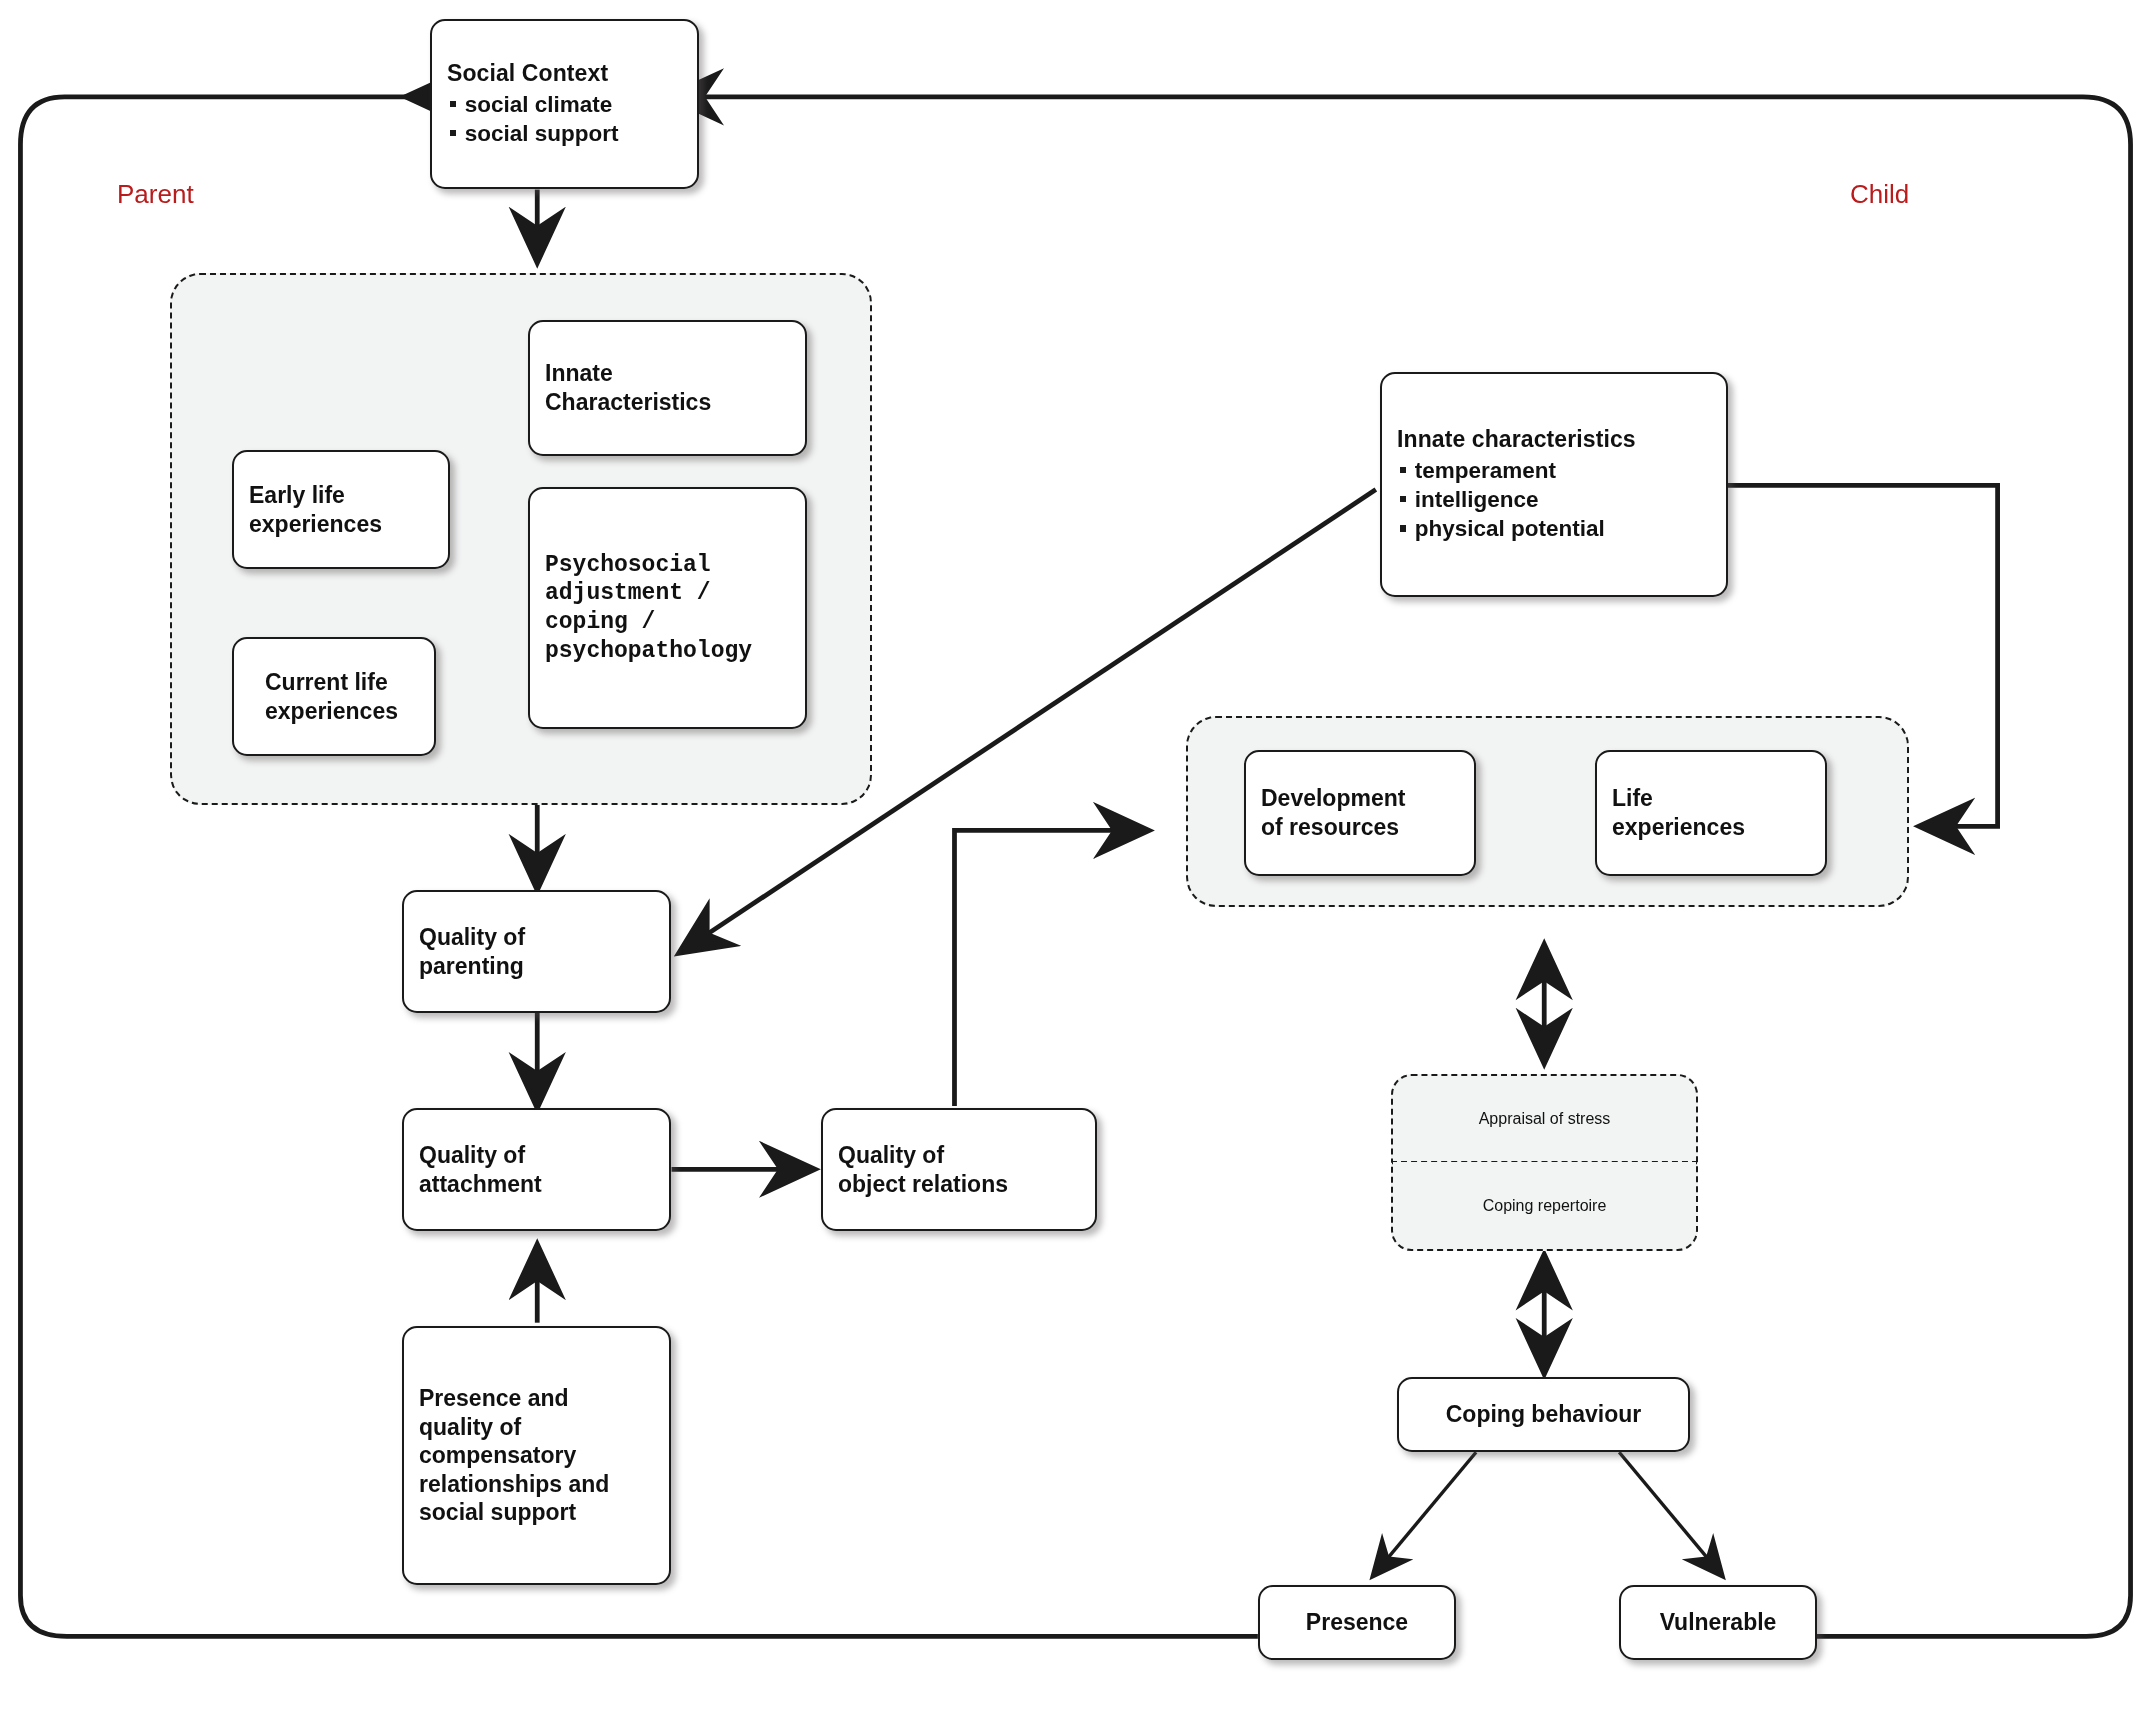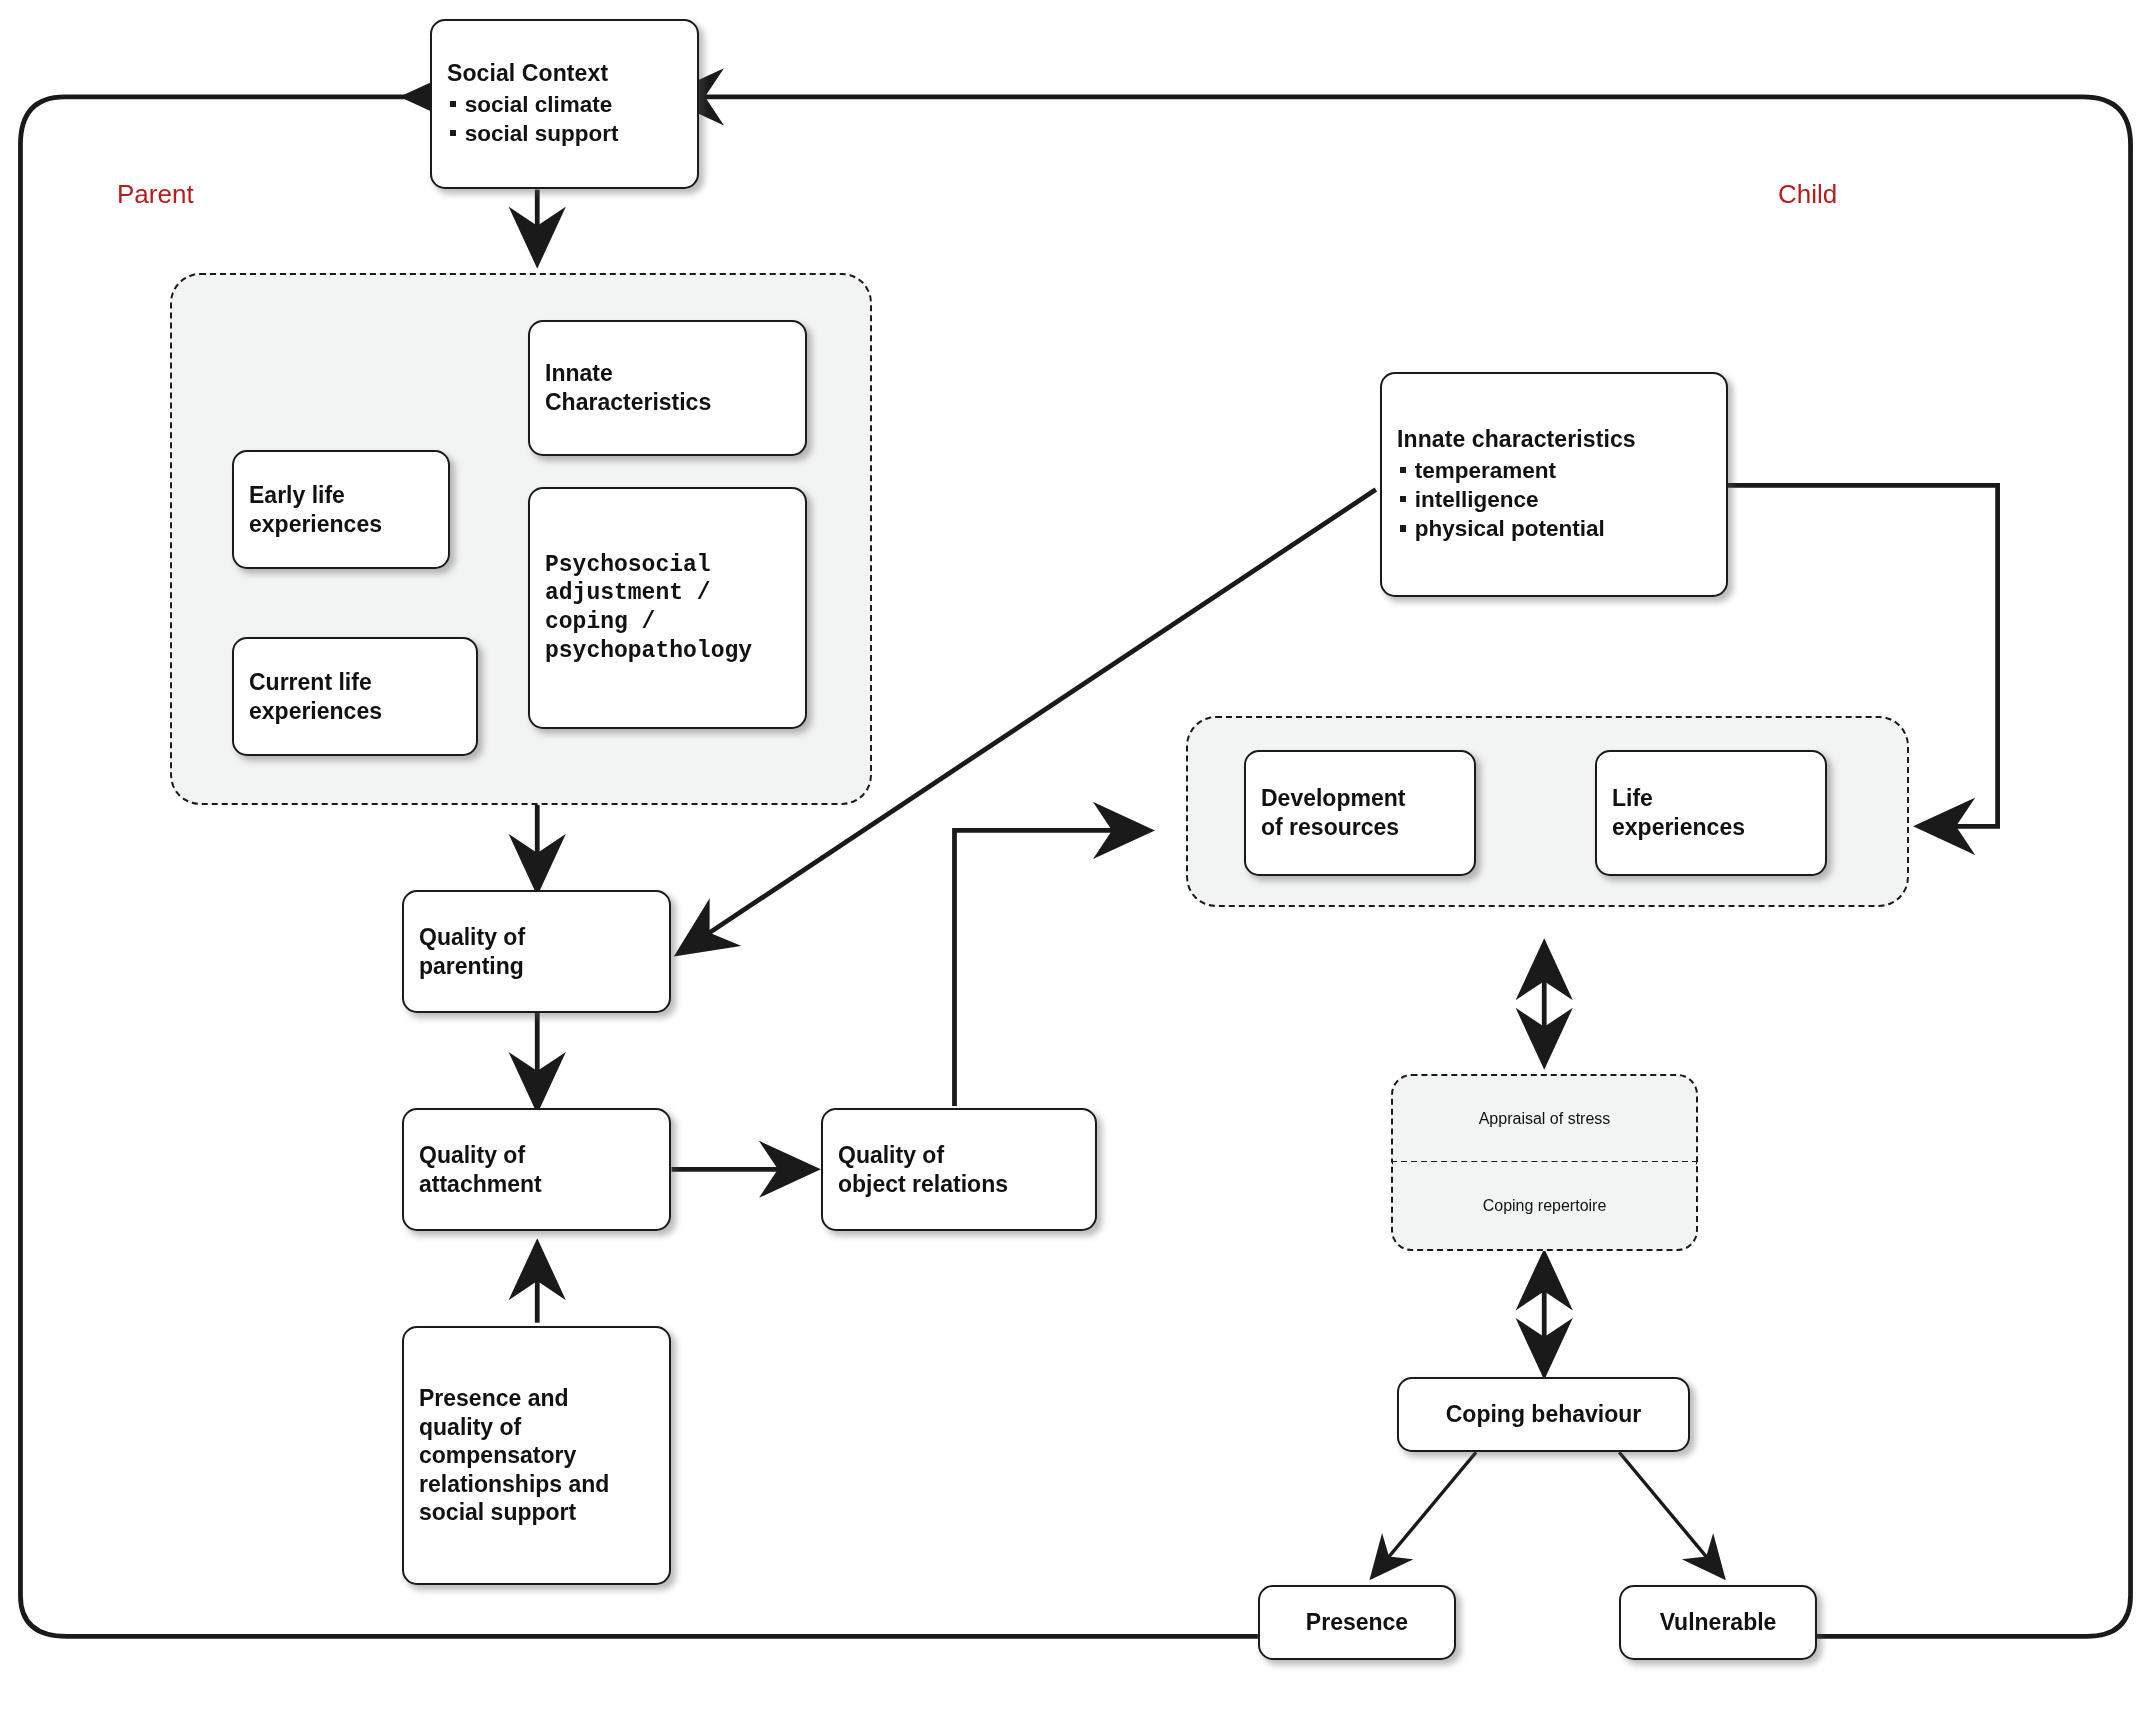--- a/index.html
+++ b/index.html
@@ -85,41 +85,41 @@
   <div class="group" style="left:1186px;top:716px;width:723px;height:191px;"></div>
 
   <div class="groupcell top" style="left:1391px;top:1074px;width:307px;height:89px;">
     <span>Appraisal of stress</span>
   </div>
   <div class="groupcell bot" style="left:1391px;top:1162px;width:307px;height:89px;">
     <span>Coping repertoire</span>
   </div>
 
   <div class="sidelabel" style="left:117px;top:179px;">Parent</div>
-  <div class="sidelabel" style="left:1778px;top:179px;">Child</div>
+  <div class="sidelabel" style="left:1850px;top:179px;">Child</div>
 
   <div class="node" style="left:402px;top:19px;width:269px;height:170px;margin-left:28px;">
     <div class="ttl">Social Context</div>
     <ul class="bullets">
       <li>social climate</li>
       <li>social support</li>
     </ul>
   </div>
 
   <div class="node" style="left:528px;top:320px;width:279px;height:136px;">
     <div class="line">Innate</div>
     <div class="line">Characteristics</div>
   </div>
 
   <div class="node" style="left:232px;top:450px;width:218px;height:119px;">
     <div class="line">Early life</div>
     <div class="line">experiences</div>
   </div>
 
-  <div class="node" style="left:232px;top:637px;width:246px;height:119px;">
+  <div class="node" style="left:232px;top:637px;width:204px;height:119px;padding-left:16px;">
     <div class="line">Current life</div>
     <div class="line">experiences</div>
   </div>
 
   <div class="node" style="left:528px;top:487px;width:279px;height:242px;font-family:Liberation Mono, monospace;">
     <div class="line">Psychosocial</div>
     <div class="line">adjustment /</div>
     <div class="line">coping /</div>
     <div class="line">psychopathology</div>
   </div>

